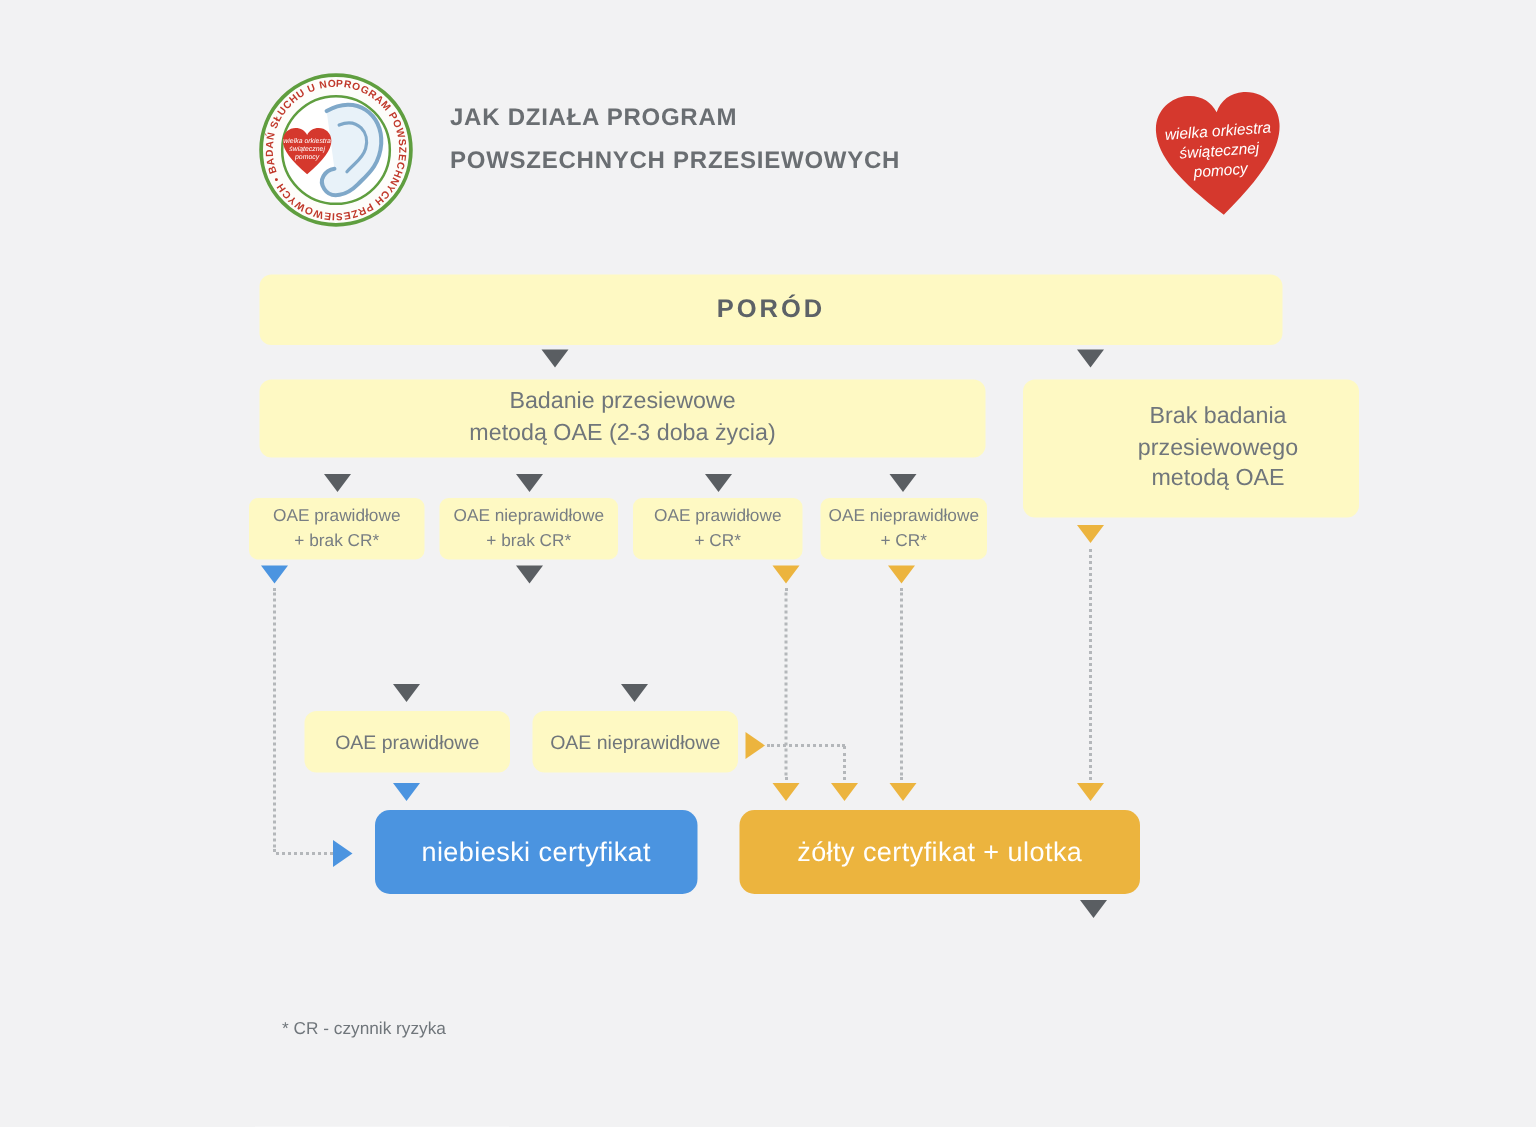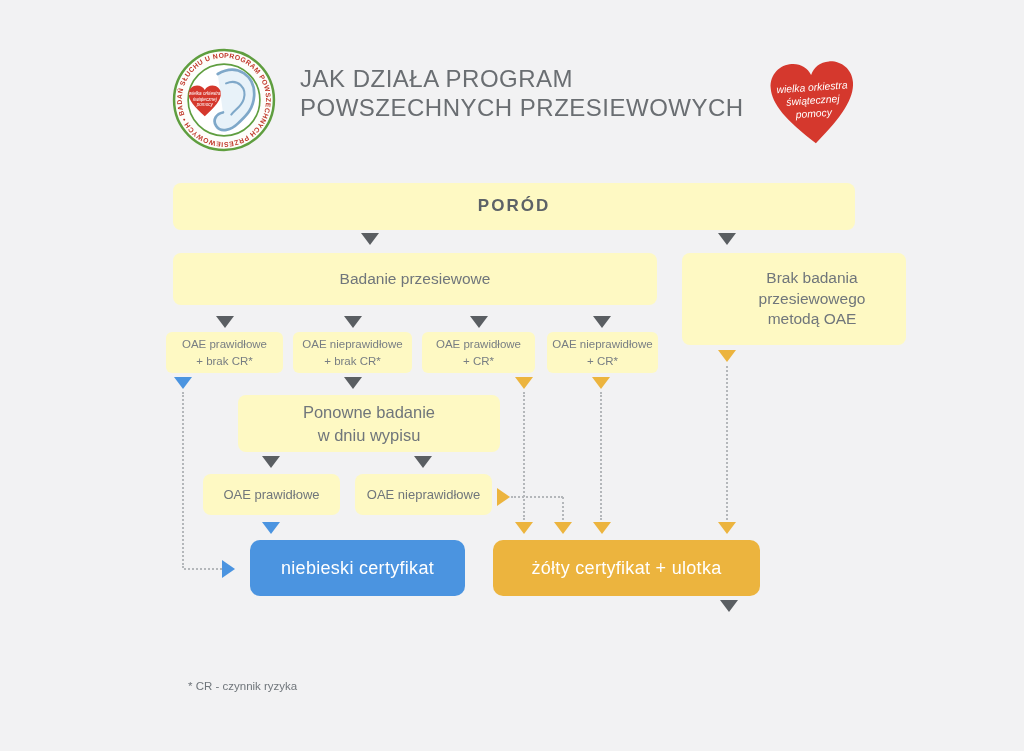--- a/index.html
+++ b/index.html
@@ -15,21 +15,21 @@
     line-height:1.35;
   }
   .box.small { border-radius:6px; font-size:11.5px; color:#787e83; line-height:1.45; }
   .box.cert { border-radius:10px; color:#ffffff; font-size:18px; letter-spacing:0.3px; }
   .cert.blue { background:#4b94e0; }
   .cert.yellow { background:#ecb43e; }
   .big-label { font-weight:bold; font-size:17px; letter-spacing:2px; color:#5d6267; }
   .mid-text { font-size:15.5px; }
   .title {
     position:absolute; left:300px; top:64px;
-    font-size:24px; font-weight:normal; color:#6a6e72;
+    font-size:16px; font-weight:bold; color:#6a6e72;
     letter-spacing:0.5px; line-height:29px;
   }
   .arr { position:absolute; width:0; height:0; }
   .arr.down { border-left:9px solid transparent; border-right:9px solid transparent; border-top:12px solid #5a5e62; }
   .arr.down.blue { border-top-color:#4b94e0; }
   .arr.down.yellow { border-top-color:#ecb43e; }
   .arr.right { border-top:9px solid transparent; border-bottom:9px solid transparent; border-left:13px solid #4b94e0; }
   .arr.right.yellow { border-left-color:#ecb43e; }
   .dot-v { position:absolute; width:0; border-left:2px dotted #b4b7ba; }
   .dot-h { position:absolute; height:0; border-top:2px dotted #b4b7ba; }
@@ -87,20 +87,21 @@
 
   <div class="box" style="left:173px; top:183px; width:682px; height:47px;">
     <span class="big-label">PORÓD</span>
   </div>
 
   <div class="arr down" style="left:361px; top:233px;"></div>
   <div class="arr down" style="left:718px; top:233px;"></div>
 
   <div class="box mid-text" style="left:173px; top:253px; width:484px; height:52px;">
     <div>Badanie przesiewowe</div>
+    <div>metodą OAE (2-3 doba życia)</div>
   </div>
 
   <div class="box mid-text" style="left:682px; top:253px; width:188px; height:92px;padding-left:36px;">
     <div>Brak badania</div>
     <div>przesiewowego</div>
     <div>metodą OAE</div>
   </div>
 
   <div class="arr down" style="left:216px; top:316px;"></div>
   <div class="arr down" style="left:344px; top:316px;"></div>
@@ -131,24 +132,20 @@
   <div class="arr down yellow" style="left:718px; top:350px;"></div>
 
   <div class="dot-v" style="left:182px; top:392px; height:176px;"></div>
   <div class="dot-h" style="left:184px; top:568px; width:38px;"></div>
   <div class="arr right" style="left:222px; top:560px;"></div>
 
   <div class="dot-v" style="left:523px; top:392px; height:128px;"></div>
   <div class="dot-v" style="left:600px; top:392px; height:128px;"></div>
   <div class="dot-v" style="left:726px; top:366px; height:154px;"></div>
 
-  <div class="box" style="left:238px; top:395px; width:262px; height:57px; font-size:16.5px;">
-    <div>Ponowne badanie</div>
-    <div>w dniu wypisu</div>
-  </div>
 
   <div class="arr down" style="left:262px; top:456px;"></div>
   <div class="arr down" style="left:414px; top:456px;"></div>
 
   <div class="box" style="left:203px; top:474px; width:137px; height:41px; font-size:13px;">
     <div>OAE prawidłowe</div>
   </div>
   <div class="box" style="left:355px; top:474px; width:137px; height:41px; font-size:13px;">
     <div>OAE nieprawidłowe</div>
   </div>

